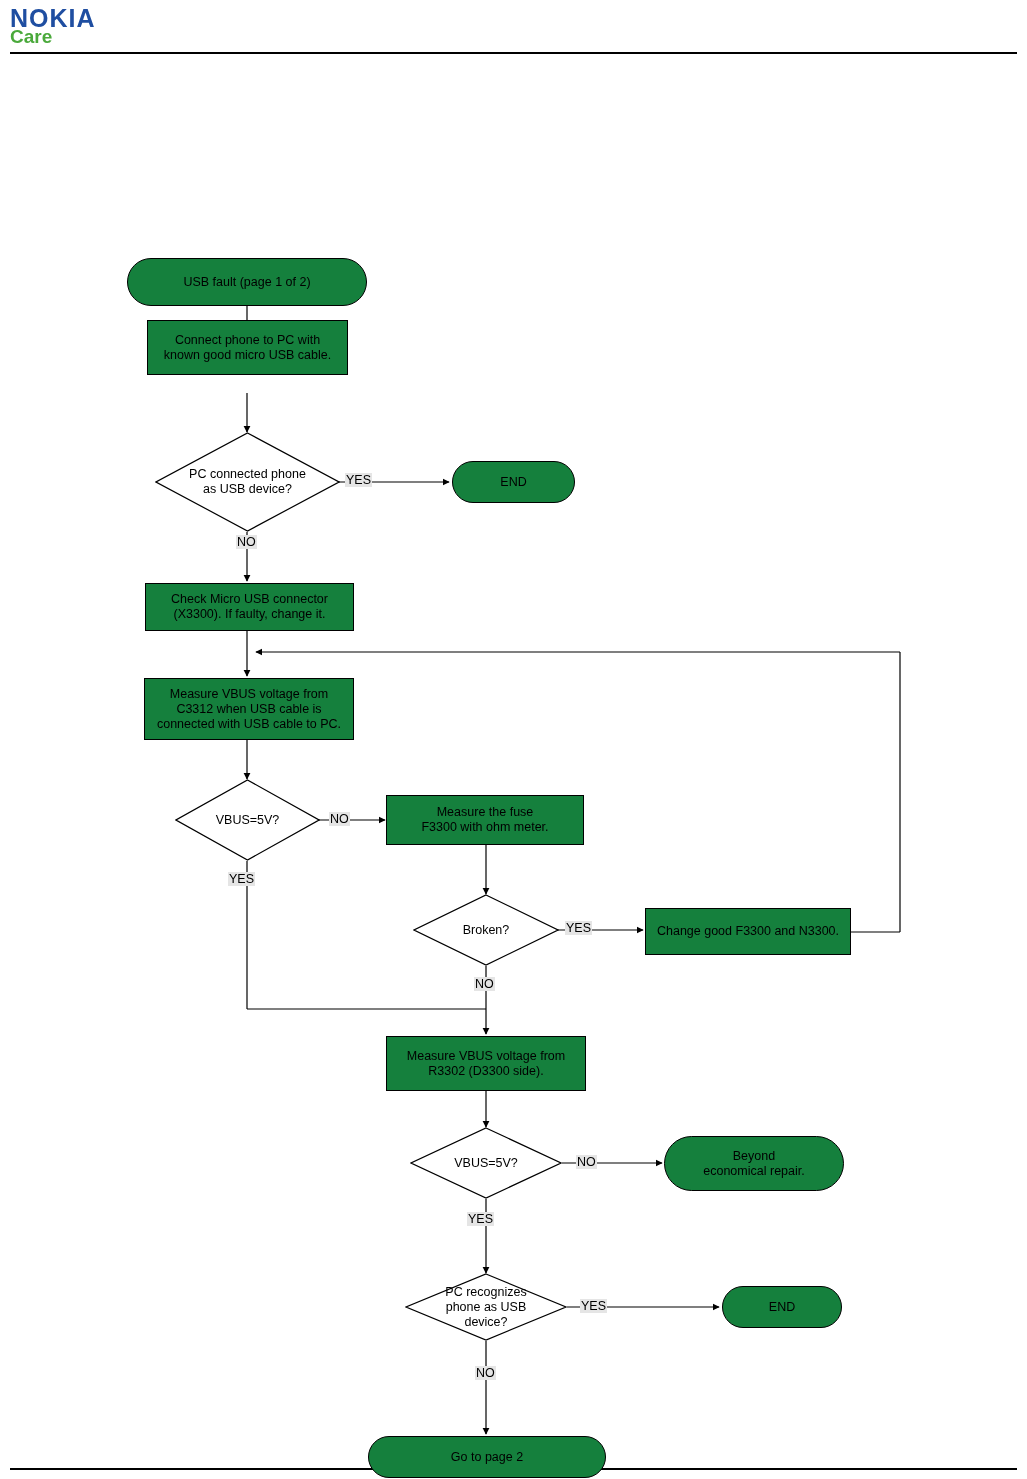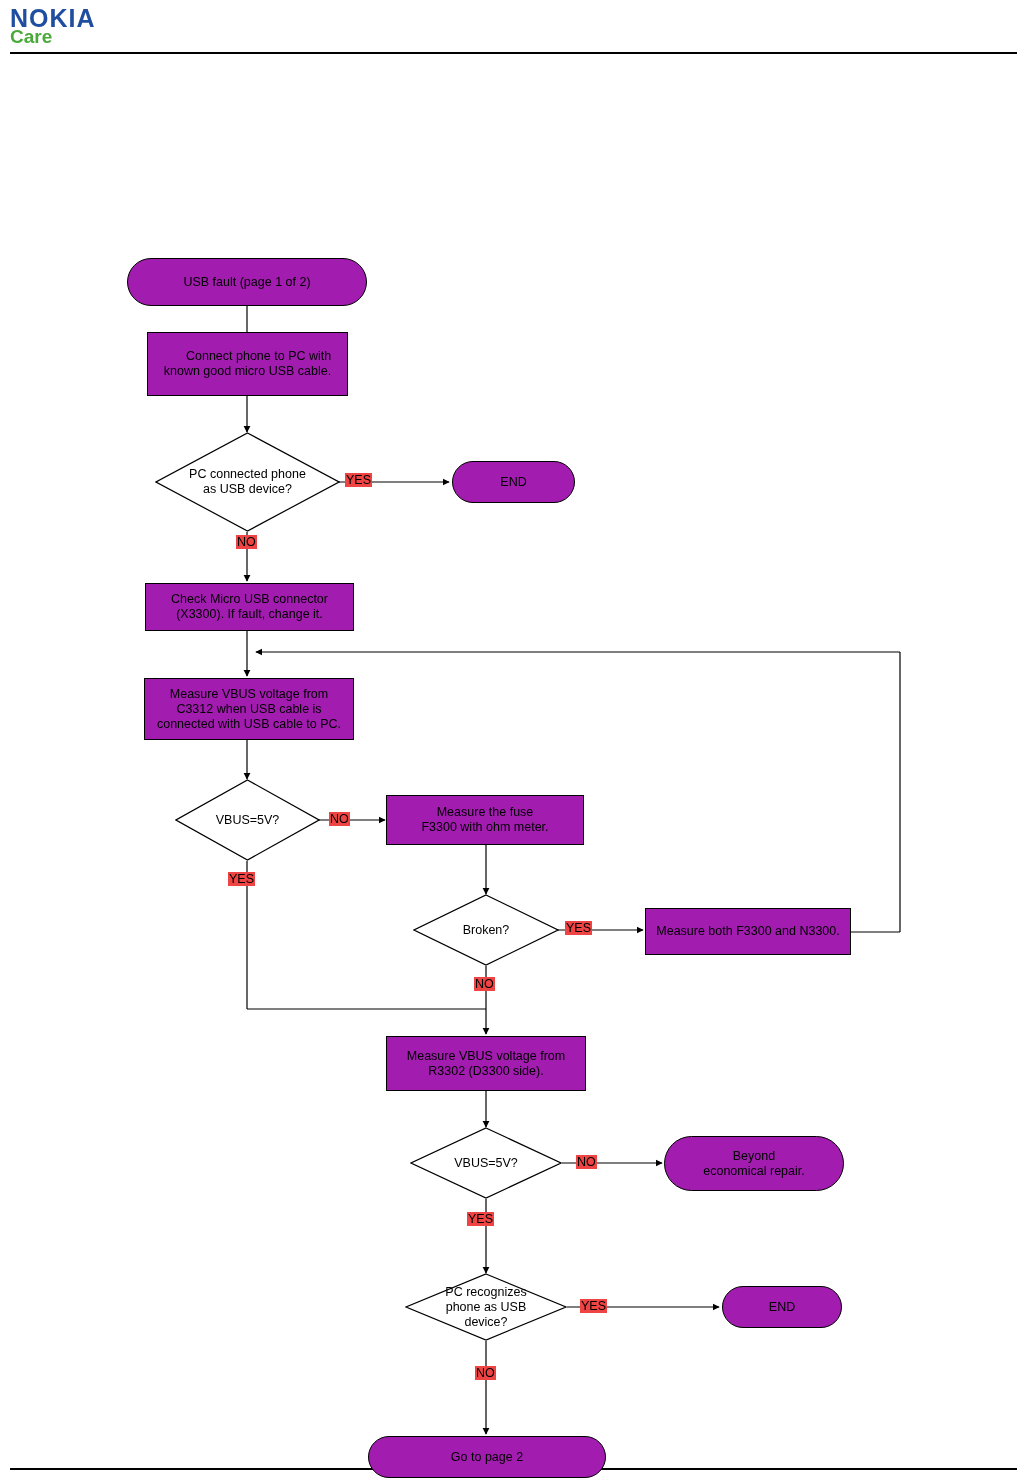--- a/index.html
+++ b/index.html
@@ -67,21 +67,21 @@
   .node {
     position: absolute;
     box-sizing: border-box;
     display: flex;
     align-items: center;
     justify-content: center;
     text-align: center;
     font-size: 12.5px;
     line-height: 15px;
     color: #000000;
-    background: #a21caf;
+    background: #15803d;
     white-space: pre-line;
   }
   .rect {
     border: 1px solid #000000;
   }
   .stadium {
     border: 1px solid #000000;
     border-radius: 999px;
   }
   .diamond-wrap {
@@ -106,21 +106,21 @@
     text-align: center;
     font-size: 12.5px;
     line-height: 15px;
     white-space: pre-line;
   }
   .edge-label {
     position: absolute;
     font-size: 12.5px;
     line-height: 14px;
     color: #000000;
-    background: #ef4444;
+    background: #e5e5e5;
     padding: 0 1px;
     white-space: nowrap;
   }
   svg.lines {
     position: absolute;
     left: 0;
     top: 0;
     width: 1027px;
     height: 1479px;
     pointer-events: none;
@@ -180,35 +180,35 @@
       <line x1="486" y1="1199" x2="486" y2="1273" marker-end="url(#arrow)"></line>
 
       <line x1="567" y1="1307" x2="719" y2="1307" marker-end="url(#arrow)"></line>
 
       <line x1="486" y1="1341" x2="486" y2="1434" marker-end="url(#arrow)"></line>
     </g>
   </svg>
 
   <div class="node stadium" style="left:127px; top:258px; width:240px; height:48px;">USB fault (page 1 of 2)</div>
 
-  <div class="node rect" style="left:147px; top:332px; width:201px; height:64px;text-align:right;">Connect phone to PC with
+  <div class="node rect" style="left:147px; top:320px; width:201px; height:55px;">Connect phone to PC with
 known good micro USB cable.</div>
 
   <div class="diamond-wrap" style="left:155px; top:432px; width:185px; height:100px;">
     <svg class="diamond-shape" viewBox="0 0 185 100" preserveAspectRatio="none">
       <polygon points="92.5,1 184,50 92.5,99 1,50" fill="#ffffff" stroke="#000000" stroke-width="1.2"></polygon>
     </svg>
     <div class="diamond-label">PC connected phone
 as USB device?</div>
   </div>
 
   <div class="node stadium" style="left:452px; top:461px; width:123px; height:42px;">END</div>
 
   <div class="node rect" style="left:145px; top:583px; width:209px; height:48px;">Check Micro USB connector
-(X3300). If fault, change it.</div>
+(X3300). If faulty, change it.</div>
 
   <div class="node rect" style="left:144px; top:678px; width:210px; height:62px;">Measure VBUS voltage from
 C3312 when USB cable is
 connected with USB cable to PC.</div>
 
   <div class="diamond-wrap" style="left:175px; top:779px; width:145px; height:82px;">
     <svg class="diamond-shape" viewBox="0 0 145 82" preserveAspectRatio="none">
       <polygon points="72.5,1 144,41 72.5,81 1,41" fill="#ffffff" stroke="#000000" stroke-width="1.2"></polygon>
     </svg>
     <div class="diamond-label">VBUS=5V?</div>
@@ -217,21 +217,21 @@
   <div class="node rect" style="left:386px; top:795px; width:198px; height:50px;">Measure the fuse
 F3300 with ohm meter.</div>
 
   <div class="diamond-wrap" style="left:413px; top:894px; width:146px; height:72px;">
     <svg class="diamond-shape" viewBox="0 0 146 72" preserveAspectRatio="none">
       <polygon points="73,1 145,36 73,71 1,36" fill="#ffffff" stroke="#000000" stroke-width="1.2"></polygon>
     </svg>
     <div class="diamond-label">Broken?</div>
   </div>
 
-  <div class="node rect" style="left:645px; top:908px; width:206px; height:47px;">Measure both F3300 and N3300.</div>
+  <div class="node rect" style="left:645px; top:908px; width:206px; height:47px;">Change good F3300 and N3300.</div>
 
   <div class="node rect" style="left:386px; top:1036px; width:200px; height:55px;">Measure VBUS voltage from
 R3302 (D3300 side).</div>
 
   <div class="diamond-wrap" style="left:410px; top:1127px; width:152px; height:72px;">
     <svg class="diamond-shape" viewBox="0 0 152 72" preserveAspectRatio="none">
       <polygon points="76,1 151,36 76,71 1,36" fill="#ffffff" stroke="#000000" stroke-width="1.2"></polygon>
     </svg>
     <div class="diamond-label">VBUS=5V?</div>
   </div>

